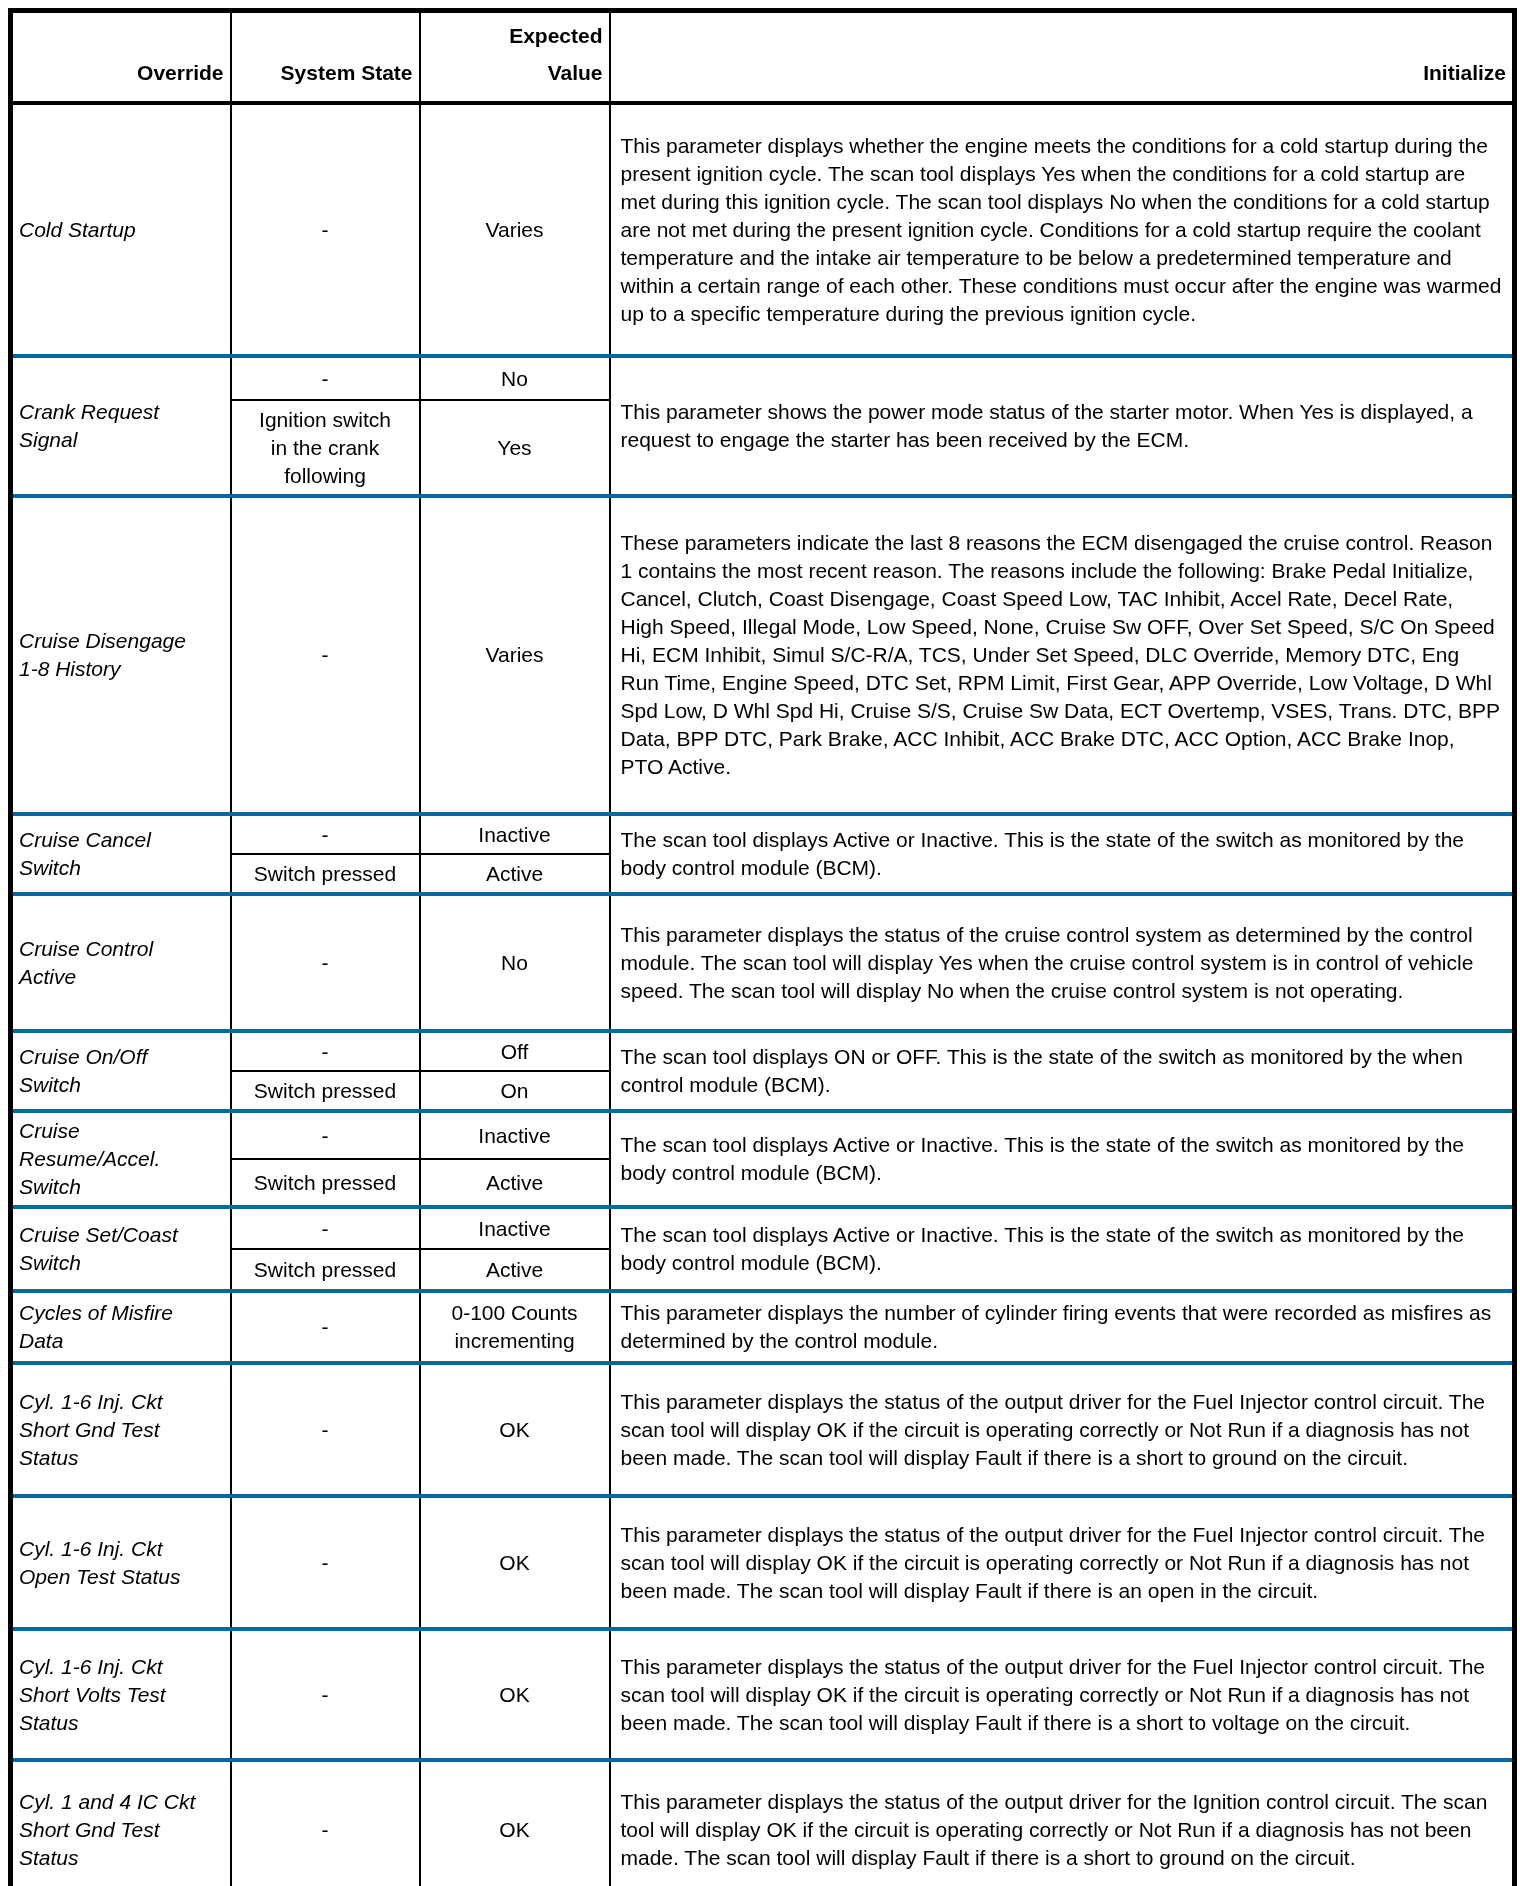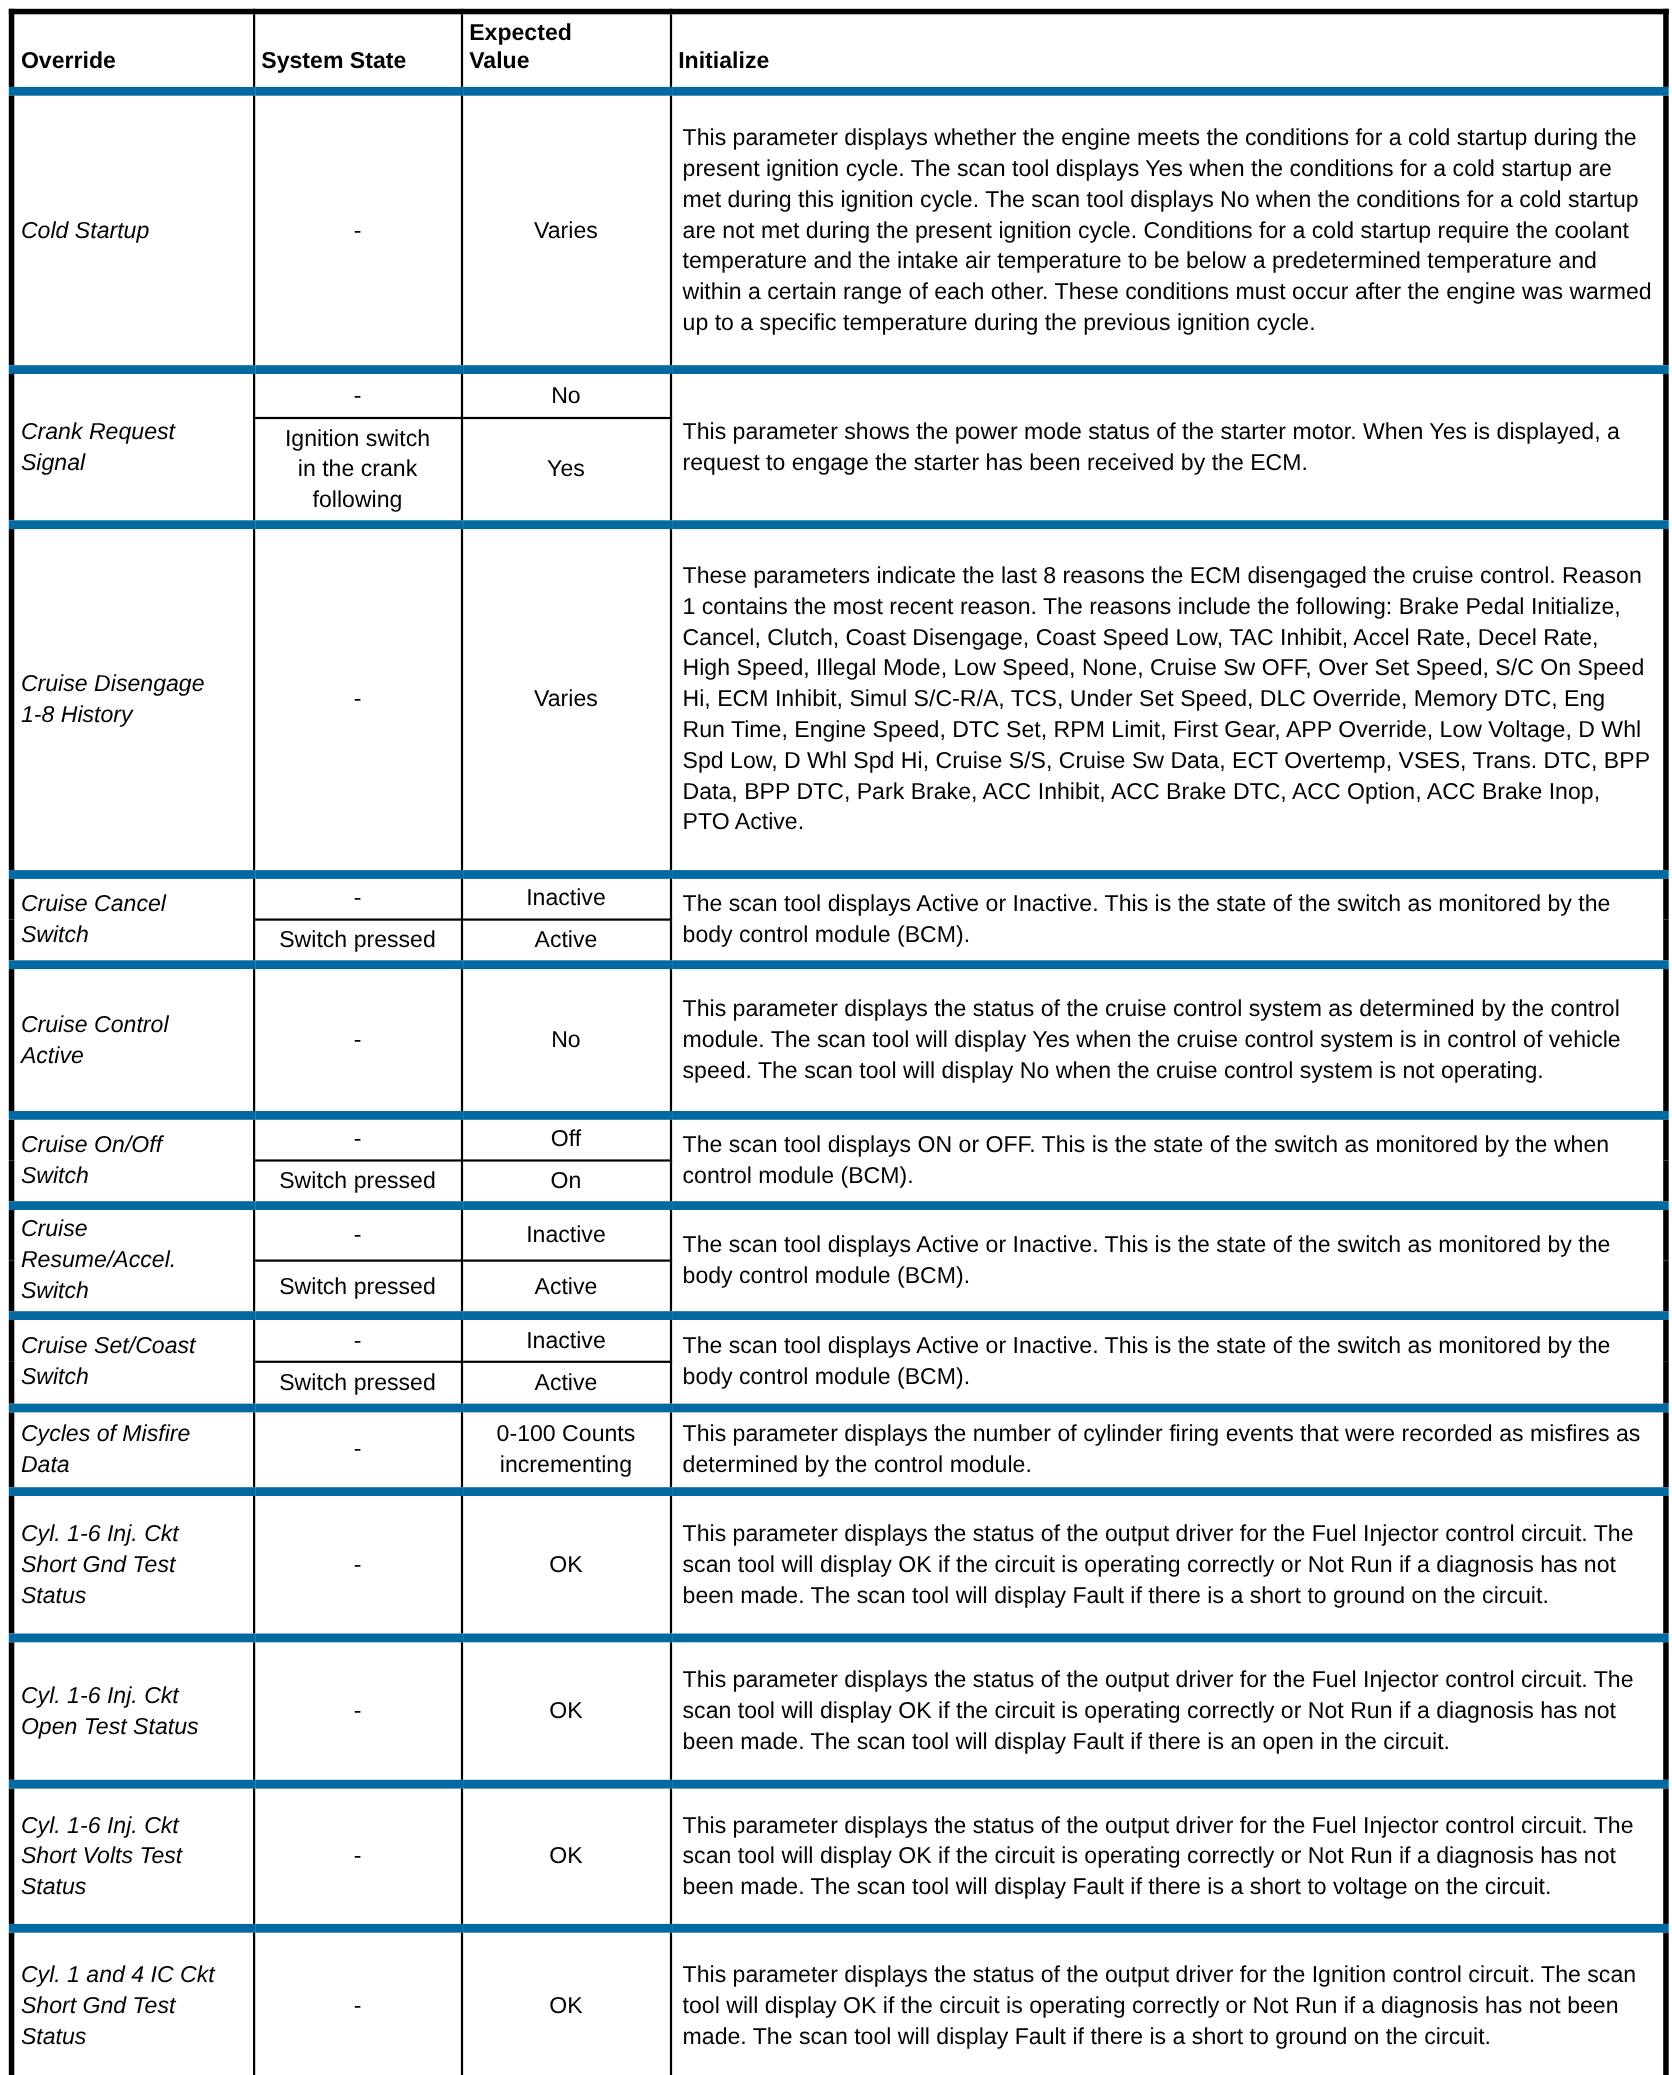--- a/index.html
+++ b/index.html
@@ -23,22 +23,22 @@
     border: 5px solid #000000;
   }
   th, td {
     border: 2px solid #000000;
     vertical-align: middle;
     overflow: hidden;
   }
   thead th {
     font-weight: bold;
     font-size: 21px;
-    line-height: 26px;
-    text-align: left;
+    line-height: 37px;
+    text-align: right;
     vertical-align: bottom;
     padding: 4px 6px 10px 6px;
     white-space: pre-line;
     border-bottom: 4px solid #000000;
   }
   td {
     font-size: 21px;
     line-height: 28px;
   }
   td.param {
@@ -50,21 +50,21 @@
   td.center {
     text-align: center;
     padding: 4px 6px;
     white-space: pre-line;
   }
   td.desc {
     text-align: left;
     padding: 6px 10px;
   }
   tr.group-start > td {
-    border-top: 8px solid #0369a1;
+    border-top: 4px solid #0369a1;
   }
 </style>
 </head>
 <body>
 
 <div class="page">
   <table class="param-table">
     <colgroup>
       <col style="width:220px">
       <col style="width:189px">

